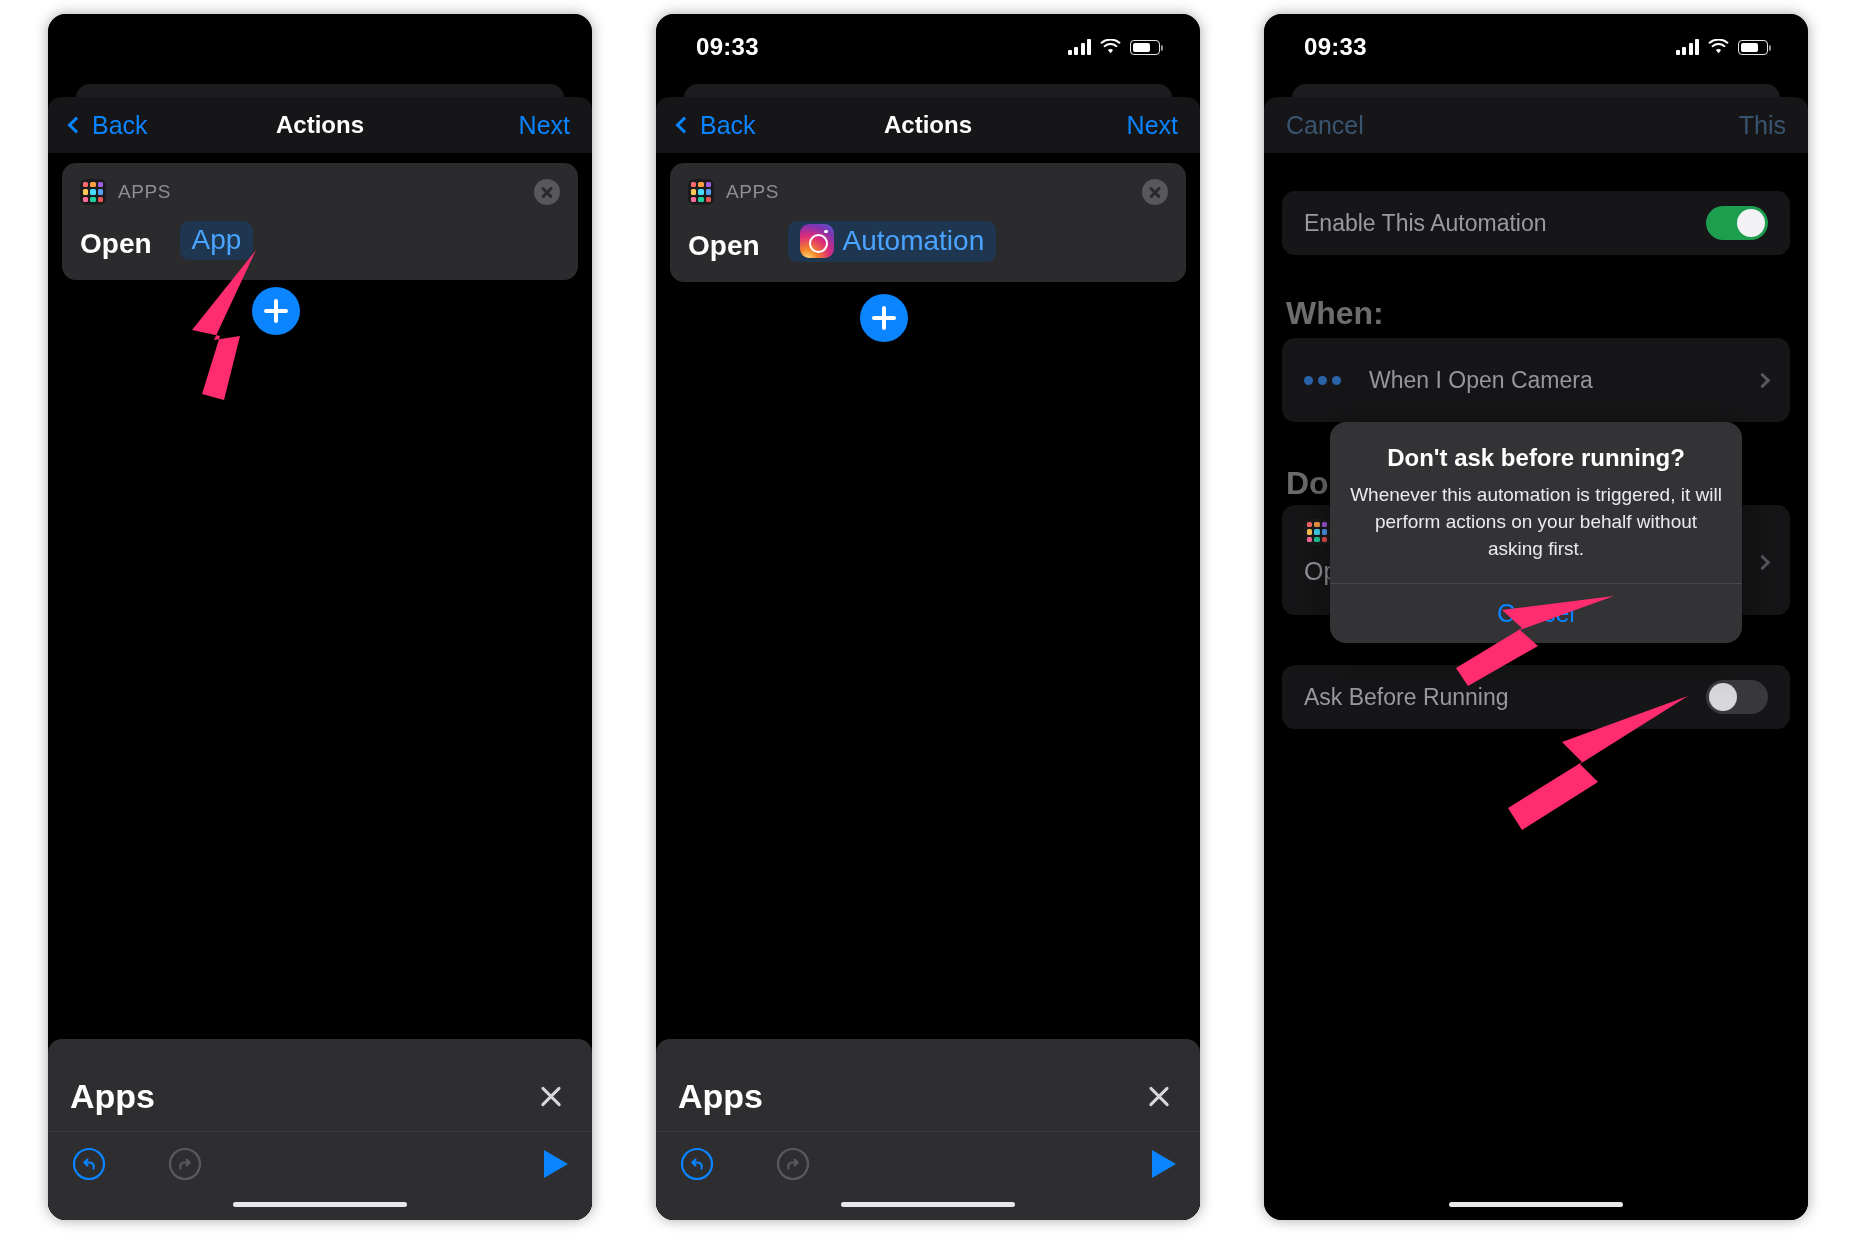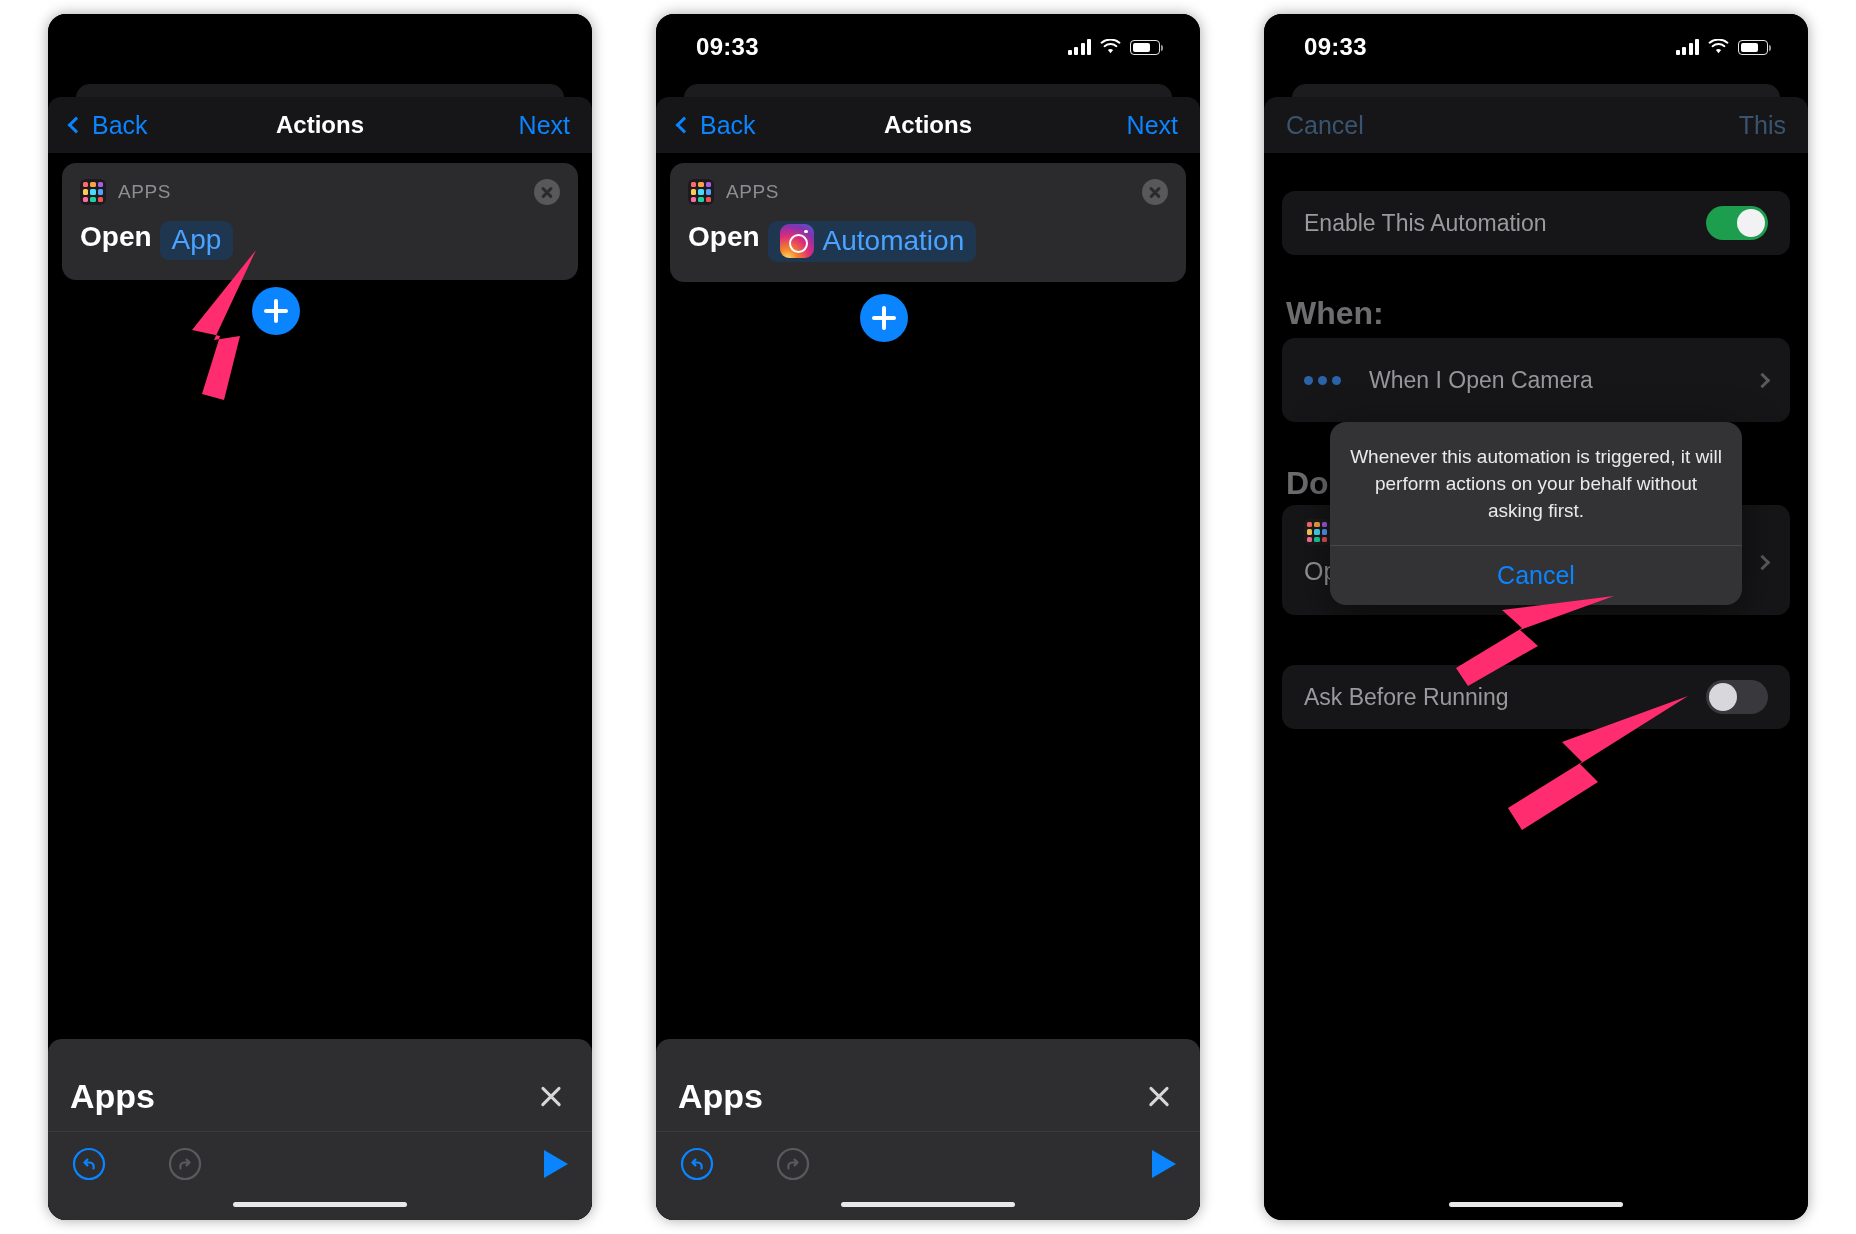--- a/index.html
+++ b/index.html
@@ -138,22 +138,22 @@
     background: #58585b; position: relative; cursor: pointer;
   }
   .ac-close::before, .ac-close::after {
     content:''; position:absolute; left:6px; top:12px;
     width:14px; height:2.6px; background:#2b2b2d; border-radius:2px;
   }
   .ac-close::before { transform: rotate(45deg); }
   .ac-close::after  { transform: rotate(-45deg); }
 
   .ac-row {
-    display: flex; align-items: flex-start;
-    margin-top: 16px; gap: 8px;
+    display: flex; align-items: flex-end;
+    margin-top: 16px; gap: 28px;
   }
   .ac-verb { font-size: 28px; font-weight: bold; color: #fff; }
   .token {
     display: inline-flex; align-items: center; gap: 9px;
     background: #1f3650;
     border-radius: 9px;
     padding: 3px 12px 4px 12px;
     color: #4aa3ff;
     font-size: 28px;
     cursor: pointer;
@@ -572,20 +572,21 @@
           <div class="row-label">Ask Before Running</div>
           <div class="toggle">
               <i></i>
             </div>
         </div>
 
       </div>
 
       <div class="alert">
         <div class="alert-body">
+          <div class="alert-title">Don't ask before running?</div>
           <div class="alert-msg">Whenever this automation is triggered, it will perform actions on your behalf without asking first.</div>
         </div>
         <div class="alert-btns">
           <div class="alert-btn">Cancel</div>
         </div>
       </div>
 
       <div class="homebar"></div>
     </div>
 

